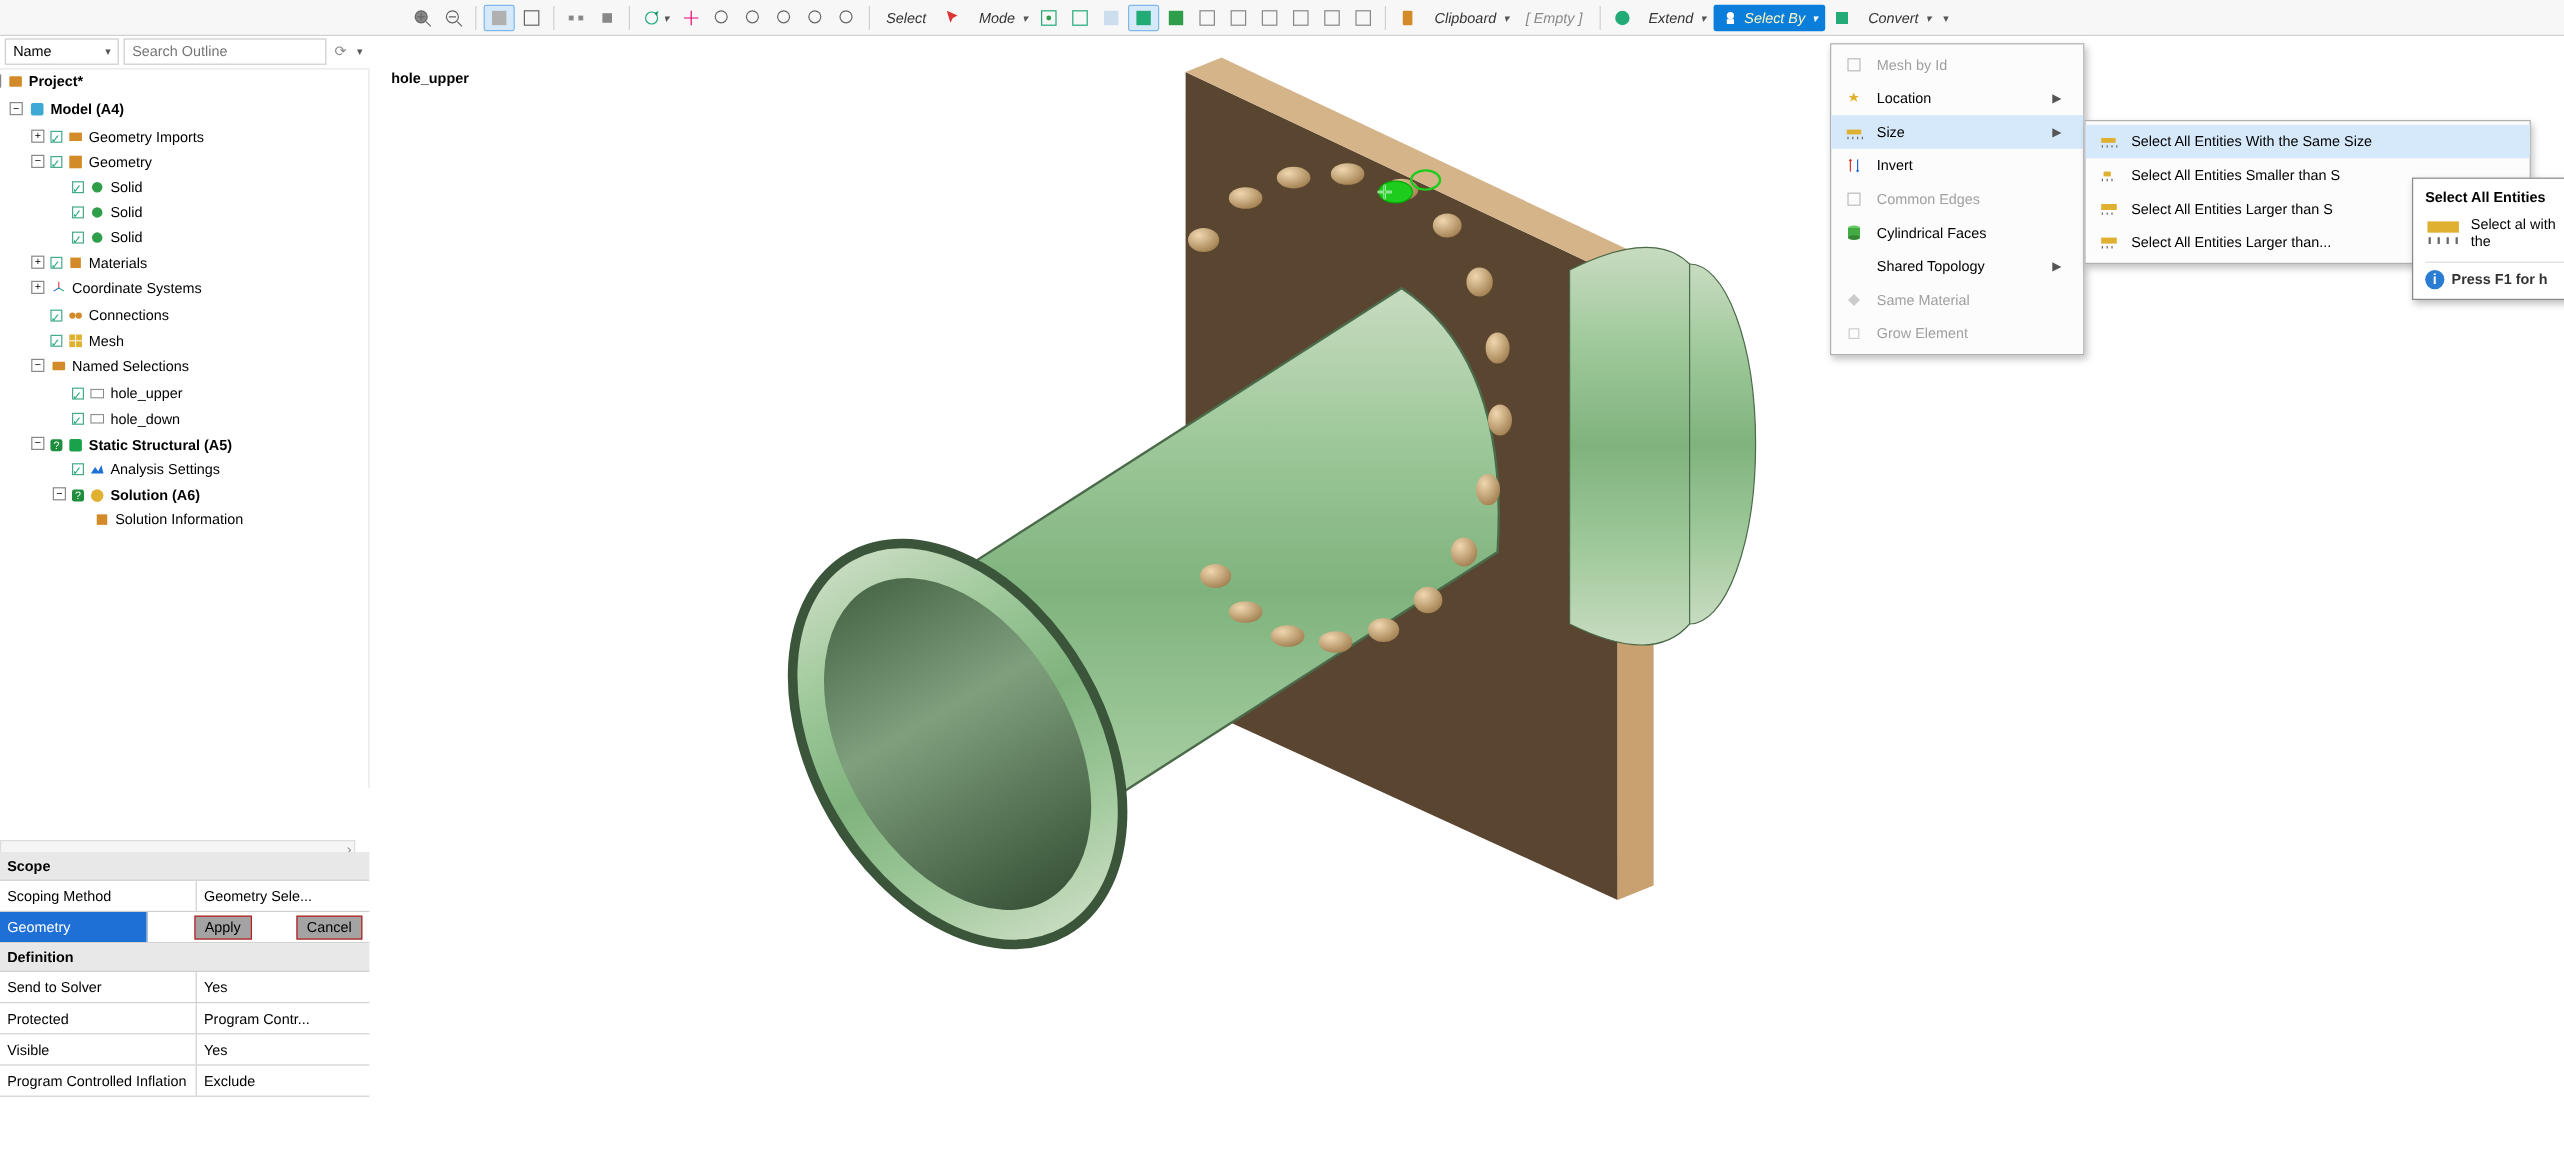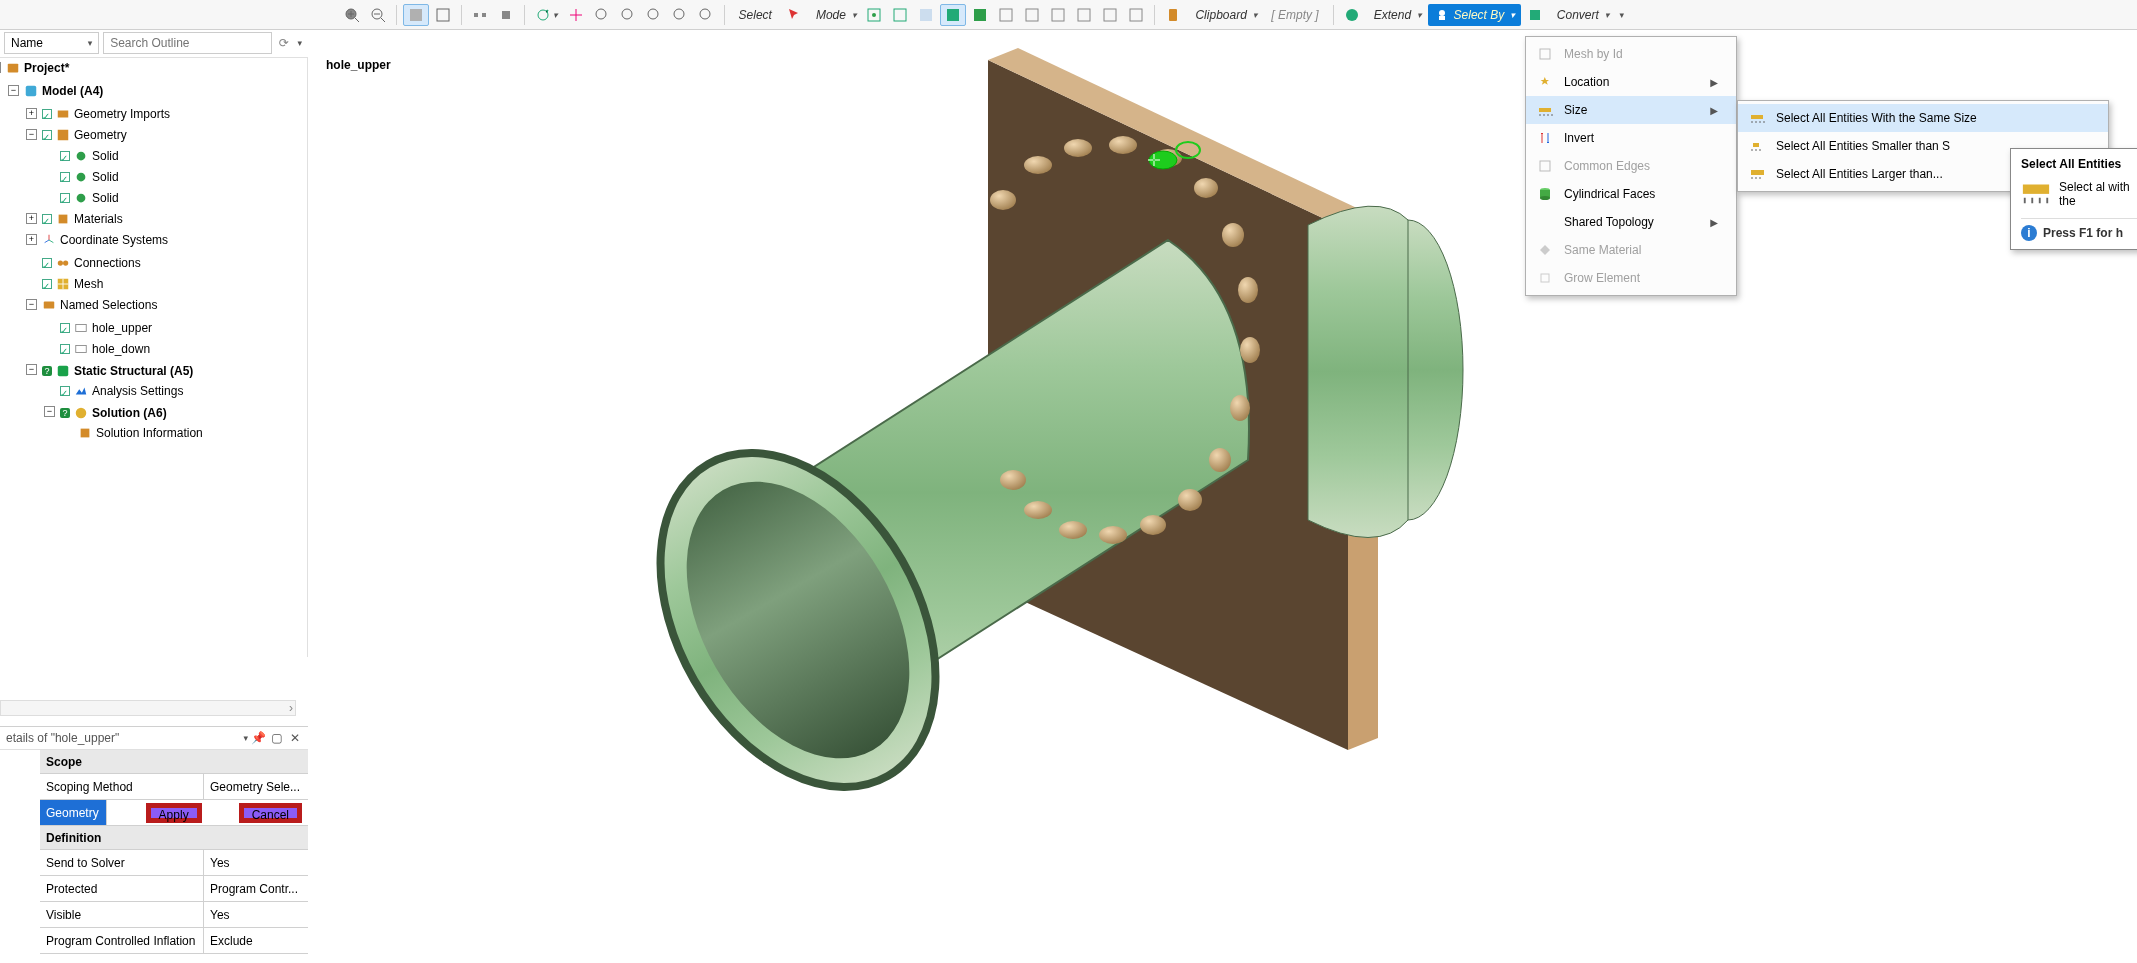--- a/index.html
+++ b/index.html
@@ -56,30 +56,29 @@
 .outline-scroll { position: absolute; left: 0; width: 296px; height: 16px; top: 700px; border: 1px solid #ddd; background: #f5f5f5; display:flex; justify-content:flex-end; align-items:center; padding-right:2px; color:#888;}
 
 
 .details-hdr {
   position: absolute; left: 0; top: 726px; width: 308px; height: 24px;
   background: #fff; display: flex; align-items: center; padding: 0 6px; gap: 4px;
   border-top: 1px solid #d0d0d0; border-bottom: 1px solid #e0e0e0;
 }
 .details-hdr .title { flex: 1; color: #555; }
 .details-grid {
-  position: absolute; left: 0; top: 750px; width: 308px; bottom: 0;
+  position: absolute; left: 0; top: 710px; width: 308px; bottom: 0;
   background: #fff;
-  padding-left: 40px;
 }
 .dg-row { display: flex; border-bottom: 1px solid #d0d0d0; height: 26px; }
 .dg-group { background: #e8e8e8; font-weight: bold; padding: 0 6px; display: flex; align-items: center; border-bottom: 1px solid #d0d0d0; height: 24px; }
 .dg-cell-l { width: 164px; padding: 0 6px; display: flex; align-items: center; border-right: 1px solid #d0d0d0; }
 .dg-cell-r { flex: 1; padding: 0 6px; display: flex; align-items: center; gap: 4px; }
 .dg-sel .dg-cell-l { background: #1e6fd6; color: #fff; }
-.dg-btn { border: 5px solid #b91c1c; background: #8b5cf6; padding: 0 8px; height: 20px; cursor: pointer; margin-left: 33px; }
+.dg-btn { border: 1px solid #b91c1c; background: #a3a3a3; padding: 0 8px; height: 20px; cursor: pointer; margin-left: 33px; }
 
 
 .viewport { position: absolute; left: 308px; top: 30px; right: 0; bottom: 0; background: #fff; }
 .vp-label { position: absolute; left: 18px; top: 28px; font-weight: bold; color: #000; }
 .vp-svg { position: absolute; left: 0; top: 0; width: 100%; height: 100%; }
 
 
 .menu {
   position: absolute; background: #fcfcfc; border: 1px solid #b0b0b0;
   box-shadow: 2px 3px 6px rgba(0,0,0,.25); padding: 3px 0;
@@ -691,20 +690,29 @@
       </span>
     <span>Select All Entities Smaller than S</span>
   </div>
   <div class="menu-item">
     <span class="menu-ic">
         <svg viewBox="0 0 16 16">
           <rect fill="#e0b030" x="2" y="4" width="13" height="5"></rect>
           <path stroke="#666" d="M3 11v2M7 11v2M11 11v2"></path>
         </svg>
       </span>
+    <span>Select All Entities Larger than S</span>
+  </div>
+  <div class="menu-item">
+    <span class="menu-ic">
+        <svg viewBox="0 0 16 16">
+          <rect fill="#e0b030" x="2" y="4" width="13" height="5"></rect>
+          <path stroke="#666" d="M3 11v2M7 11v2M11 11v2"></path>
+        </svg>
+      </span>
     <span>Select All Entities Larger than...</span>
   </div>
 </div>
 
 <div class="tooltip" style="left:2010px; top:148px;">
   <div class="tt-title">Select All Entities</div>
   <div class="tt-body">
     <span><svg width="30" height="30" viewBox="0 0 16 16">
           <rect fill="#e0b030" x="1" y="4" width="14" height="5"></rect>
           <path stroke="#666" d="M2 11v3M6 11v3M10 11v3M14 11v3"></path>

